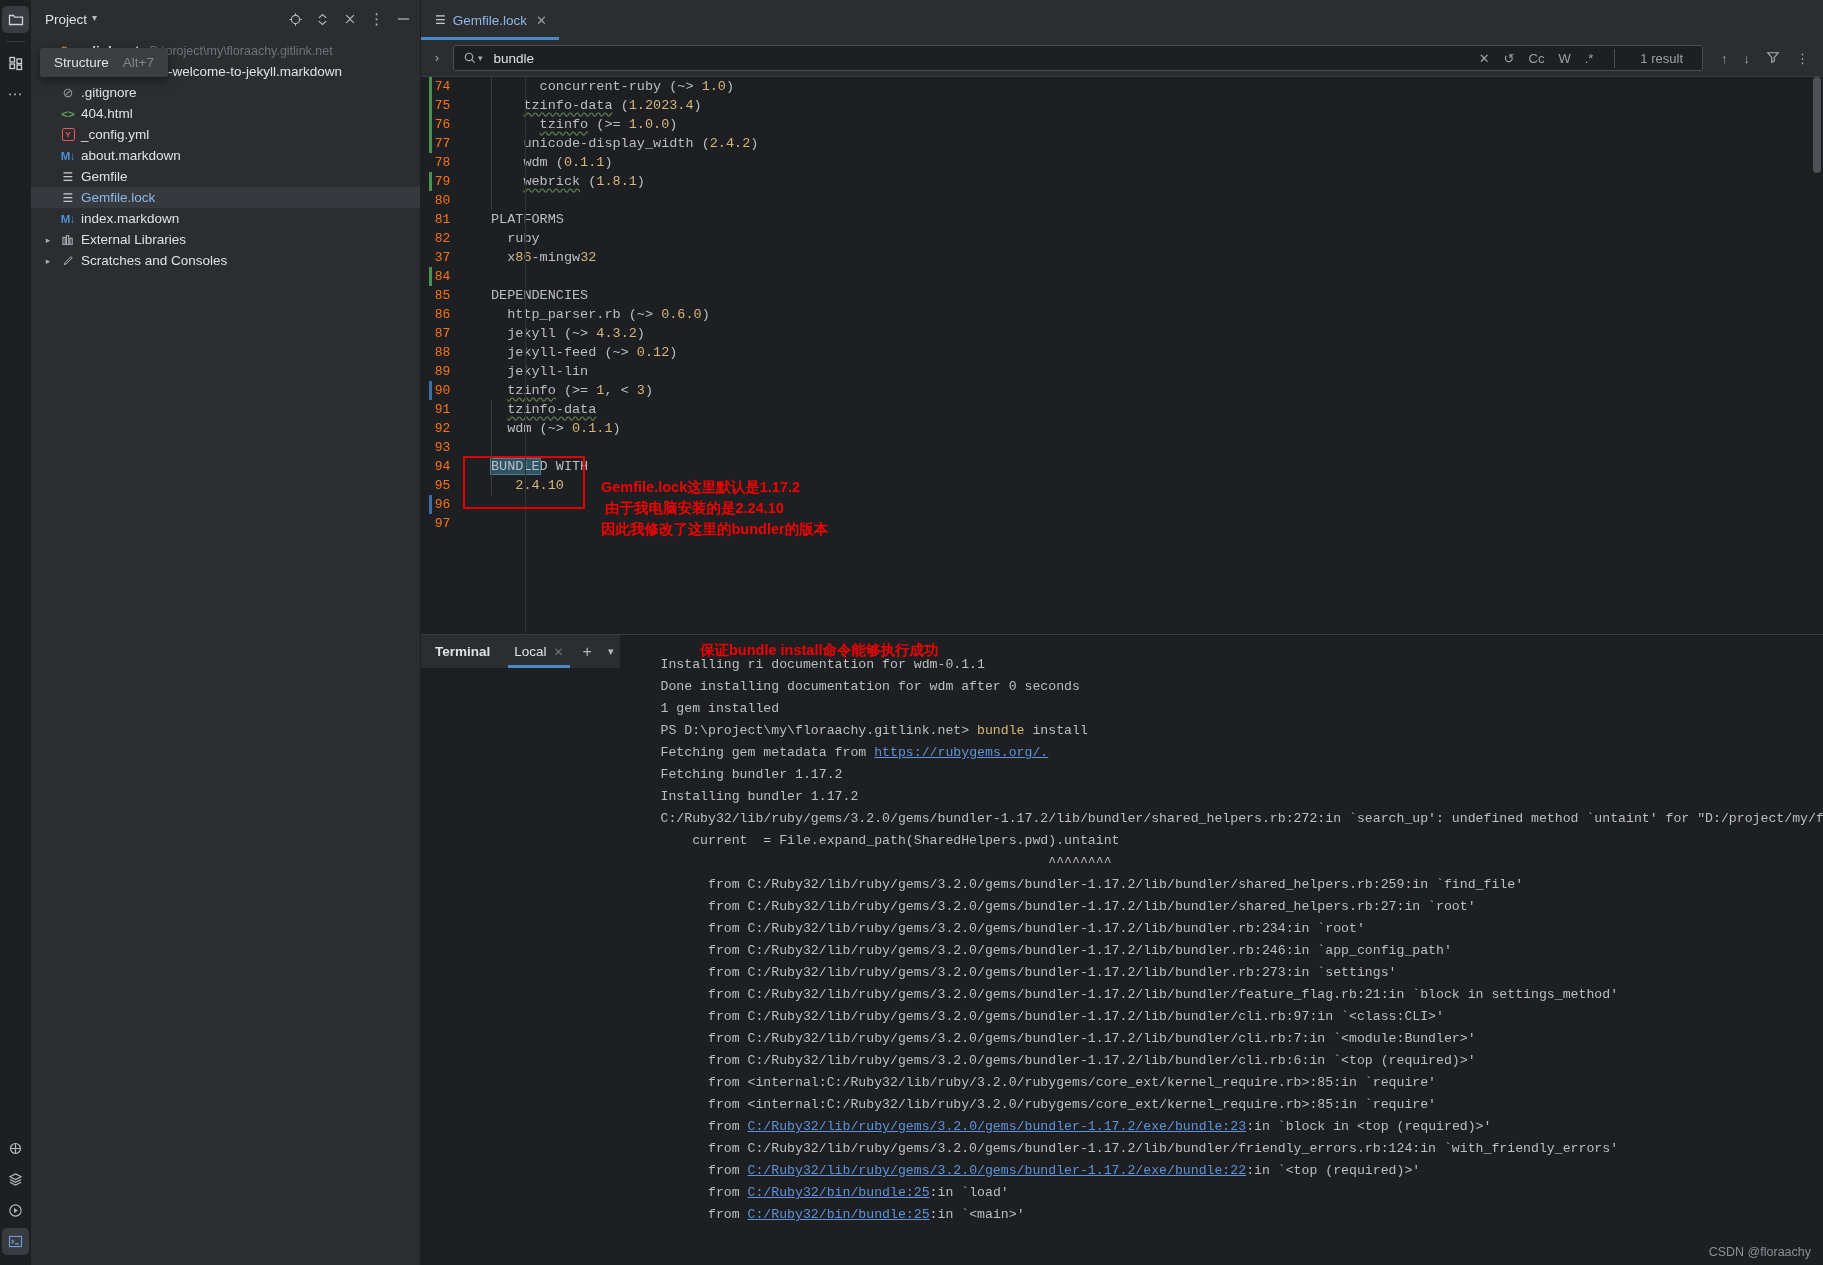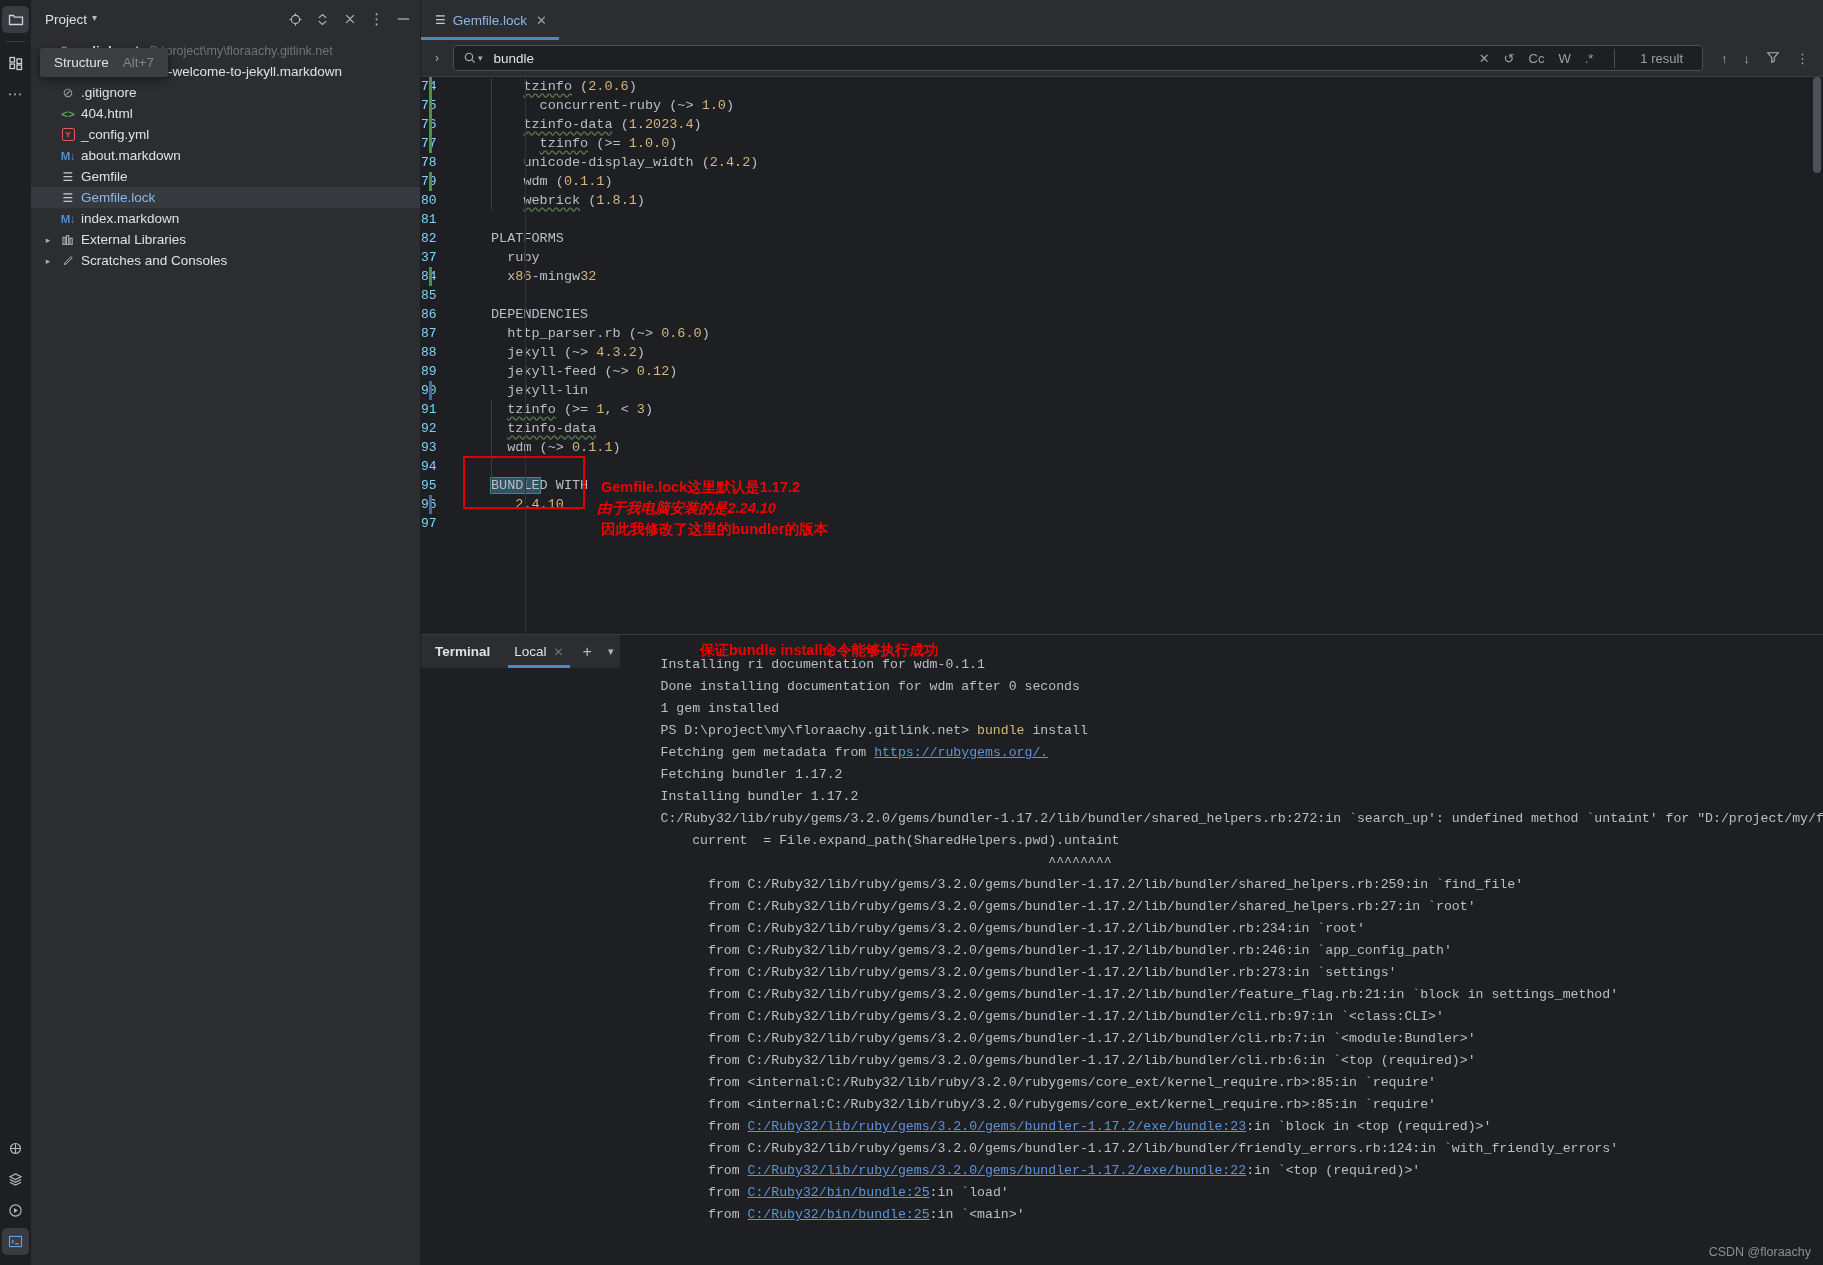--- a/index.html
+++ b/index.html
@@ -111,22 +111,22 @@
   .sb-divider { width:1px; height:19px; background:#4a4d52; }
   .sb-right { display:flex; align-items:center; gap:16px; padding:0 14px 0 12px; color:#a9adb4; font-size:13px;}
   .sb-result { color:#9aa0a6; font-size:13px; }
 
   .code-area { flex: 1; display: flex; background: #1e1f22; position: relative; overflow: hidden; }
   .gutter {
     width: 52px; flex: 0 0 52px; background: #1e1f22; position: relative;
     font-family: "Liberation Mono", monospace; font-size: 13px;
   }
   .gutter .ln {
-    height: 19px; line-height: 19px; text-align: left;
-    padding-right: 9px; color: #7dd3fc;
+    height: 19px; line-height: 19px; text-align: center;
+    padding-right: 9px; color: #f97316;
   }
   .gutter .chg { position:absolute; left:8px; width:3px; }
   .chg-green { background:#4e8f54; }
   .chg-blue { background:#3d6fa5; }
 
   .code-body {
     flex: 1; position: relative;
     font-family: "Liberation Mono", monospace; font-size: 13.5px;
     color: #bcbec4; padding-left: 18px;
   }
@@ -429,21 +429,20 @@
             <div class="ln">92</div>
             <div class="ln">93</div>
             <div class="ln">94</div>
             <div class="ln">95</div>
             <div class="ln">96</div>
             <div class="chg chg-blue" style="top: 418px; height: 19px;"></div>
             <div class="ln">97</div>
           </div>
         <div class="code-body" id="codebody">
           <div class="guide" style="left:52px;top:0;bottom:0;background:#303235;"></div>
-        <div class="code-line">    <span class="squig">tzinfo</span> (<span class="num">2.0.6</span>)</div>
             <div class="code-line">      concurrent-ruby (~&gt; <span class="num">1.0</span>)</div>
             <div class="code-line">    <span class="squig">tzinfo-data</span> (<span class="num">1.2023.4</span>)</div>
             <div class="code-line">      <span class="squig">tzinfo</span> (&gt;= <span class="num">1.0.0</span>)</div>
             <div class="code-line">    unicode-display_width (<span class="num">2.4.2</span>)</div>
             <div class="code-line">    wdm (<span class="num">0.1.1</span>)</div>
             <div class="code-line">    <span class="squig">webrick</span> (<span class="num">1.8.1</span>)</div>
             <div class="code-line"></div>
             <div class="code-line">PLATFORMS</div>
             <div class="code-line">  ruby</div>
             <div class="code-line">  x<span class="num">86</span>-mingw<span class="num">32</span></div>
@@ -461,21 +460,21 @@
             <div class="code-line">   <span class="num">2.4.10</span></div>
             <div class="code-line"></div>
           </div>
         <div class="editor-scrollbar">
           <div class="thumb" style="top:0;height:96px;"></div>
         </div>
 
         <div class="red-box" style="left:42px; top:379px; width:122px; height:53px;"></div>
 
         <div class="anno" style="left:180px; top:400px;">Gemfile.lock这里默认是1.17.2</div>
-        <div class="anno" style="left:176px; top:421px;font-style:italic;">由于我电脑安装的是2.24.10</div>
+        <div class="anno" style="left:184px; top:421px;">由于我电脑安装的是2.24.10</div>
         <div class="anno" style="left:180px; top:442px;">因此我修改了这里的bundler的版本</div>
       <div class="guide" style="left: 70px; top: 0px; height: 133px;"></div>
           <div class="guide" style="left: 70px; top: 323px; height: 95px;"></div>
         </div>
     </div>
 
     <div class="terminal-panel">
       <div class="term-tabs">
         <div class="term-label">Terminal</div>
         <div class="term-tab active">

